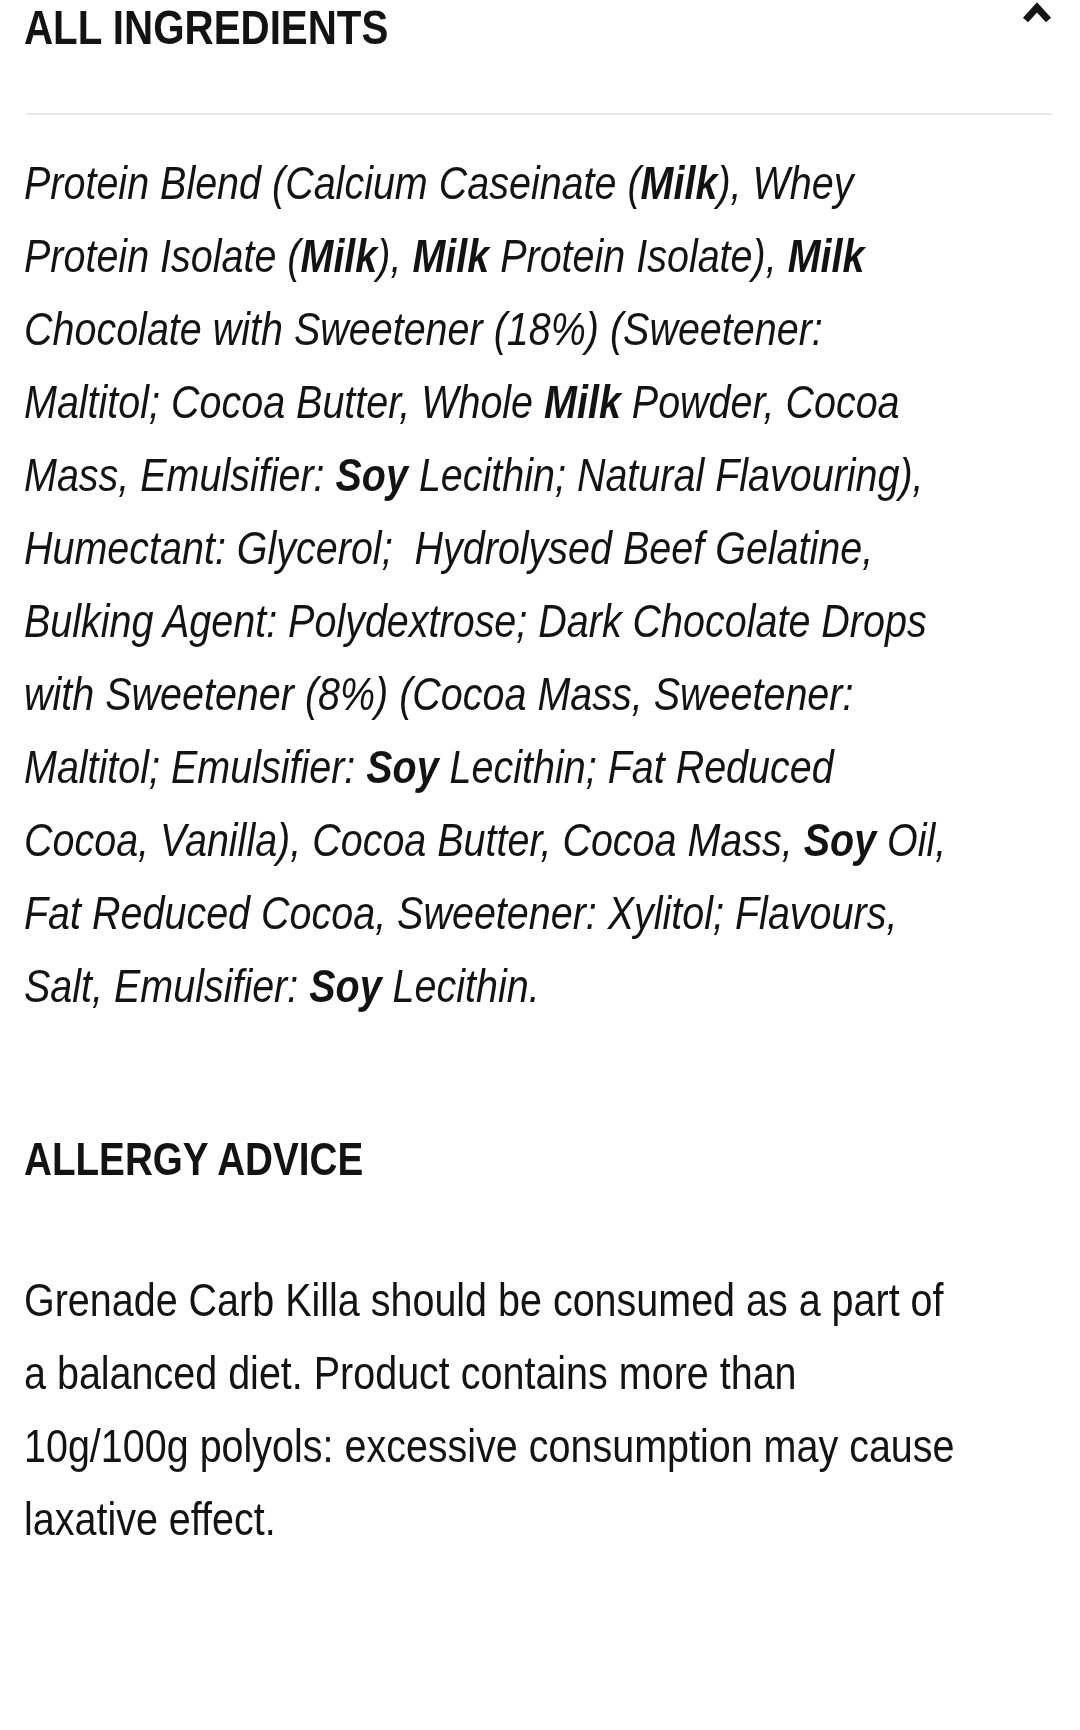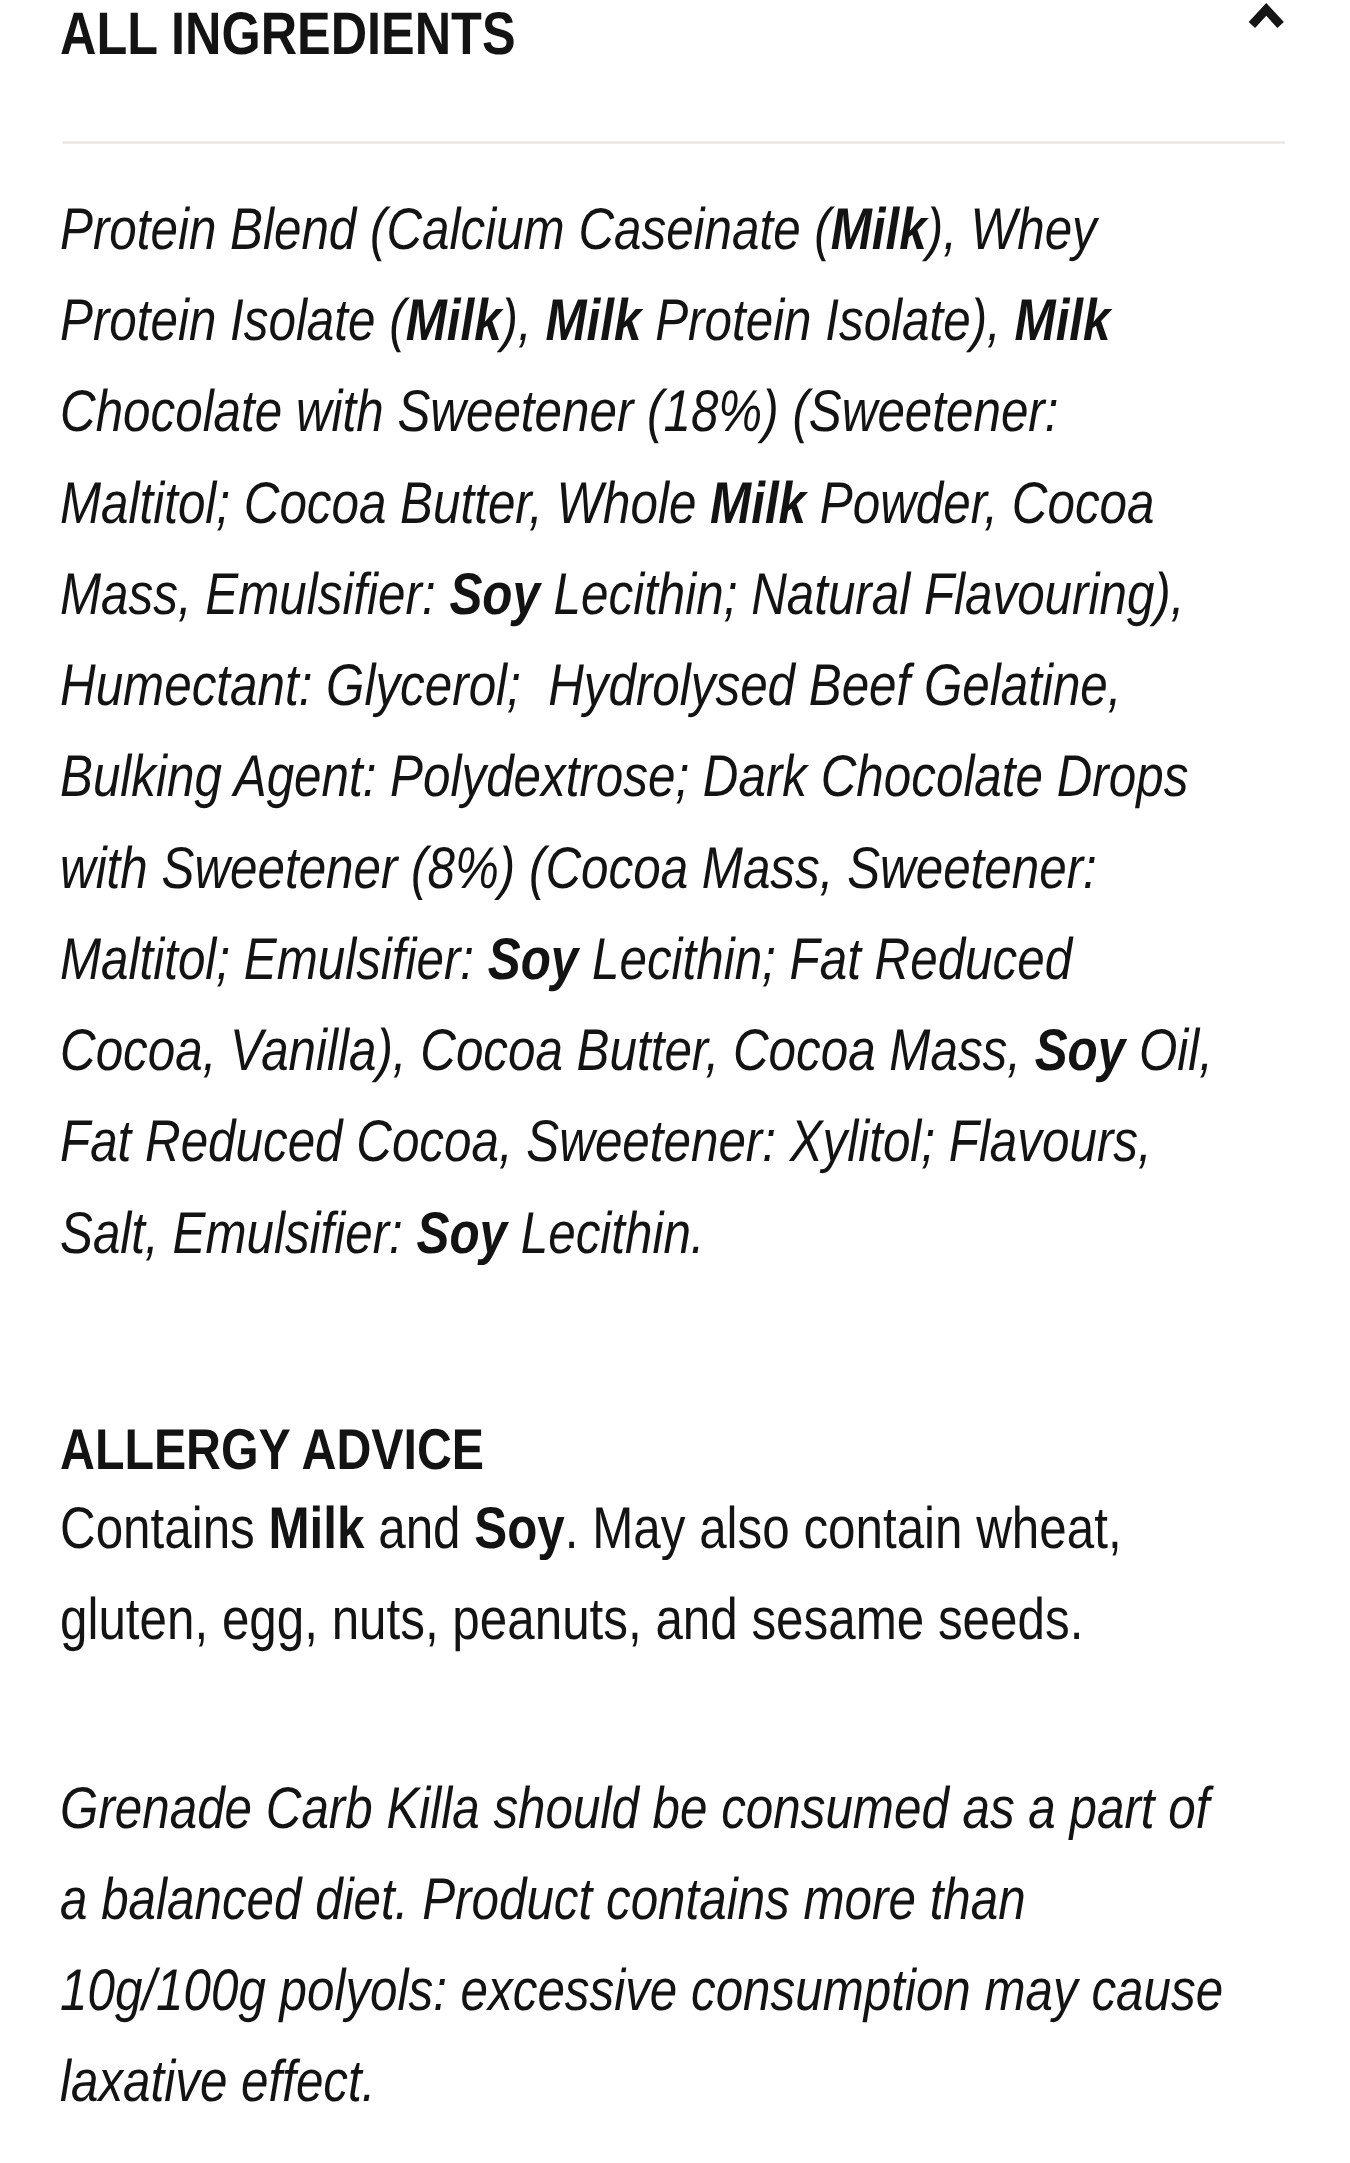--- a/index.html
+++ b/index.html
@@ -8,21 +8,21 @@
     background: #ffffff;
   }
   body {
     width: 1080px;
     height: 1730px;
     overflow: hidden;
     font-family: "Liberation Sans", sans-serif;
     color: #131313;
   }
   .content {
-    padding: 0 48px;
+    padding: 0 24px;
   }
   .accordion-header {
     display: flex;
     justify-content: space-between;
     align-items: flex-start;
     cursor: pointer;
   }
   .section-title {
     font-size: 48px;
     font-weight: 700;
@@ -64,21 +64,20 @@
     margin-top: 111px;
     font-size: 46px;
     font-weight: 700;
     line-height: 52px;
     white-space: pre;
     transform: scaleX(0.84);
     transform-origin: 0 50%;
   }
   .note {
     margin-top: 78px;
-    font-style: italic;
   }
 </style>
 </head>
 <body>
 
 <div class="content">
 
   <div class="accordion-header">
     <div class="section-title">ALL INGREDIENTS</div>
     <button class="toggle-btn">
@@ -102,24 +101,20 @@
       <div class="line"><span>Bulking Agent: Polydextrose; Dark Chocolate Drops</span></div>
       <div class="line"><span>with Sweetener (8%) (Cocoa Mass, Sweetener:</span></div>
       <div class="line"><span>Maltitol; Emulsifier: </span><span class="b">Soy</span><span> Lecithin; Fat Reduced</span></div>
       <div class="line"><span>Cocoa, Vanilla), Cocoa Butter, Cocoa Mass, </span><span class="b">Soy</span><span> Oil,</span></div>
       <div class="line"><span>Fat Reduced Cocoa, Sweetener: Xylitol; Flavours,</span></div>
       <div class="line"><span>Salt, Emulsifier: </span><span class="b">Soy</span><span> Lecithin.</span></div>
     </div>
 
   <div class="allergy-heading">ALLERGY ADVICE</div>
 
-  <div class="para allergy">
-      <div class="line"><span>Contains </span><span class="b">Milk</span><span> and </span><span class="b">Soy</span><span>. May also contain wheat,</span></div>
-      <div class="line"><span>gluten, egg, nuts, peanuts, and sesame seeds.</span></div>
-    </div>
 
   <div class="para note">
       <div class="line"><span>Grenade Carb Killa should be consumed as a part of</span></div>
       <div class="line"><span>a balanced diet. Product contains more than</span></div>
       <div class="line"><span>10g/100g polyols: excessive consumption may cause</span></div>
       <div class="line"><span>laxative effect.</span></div>
     </div>
 
 </div>
 

